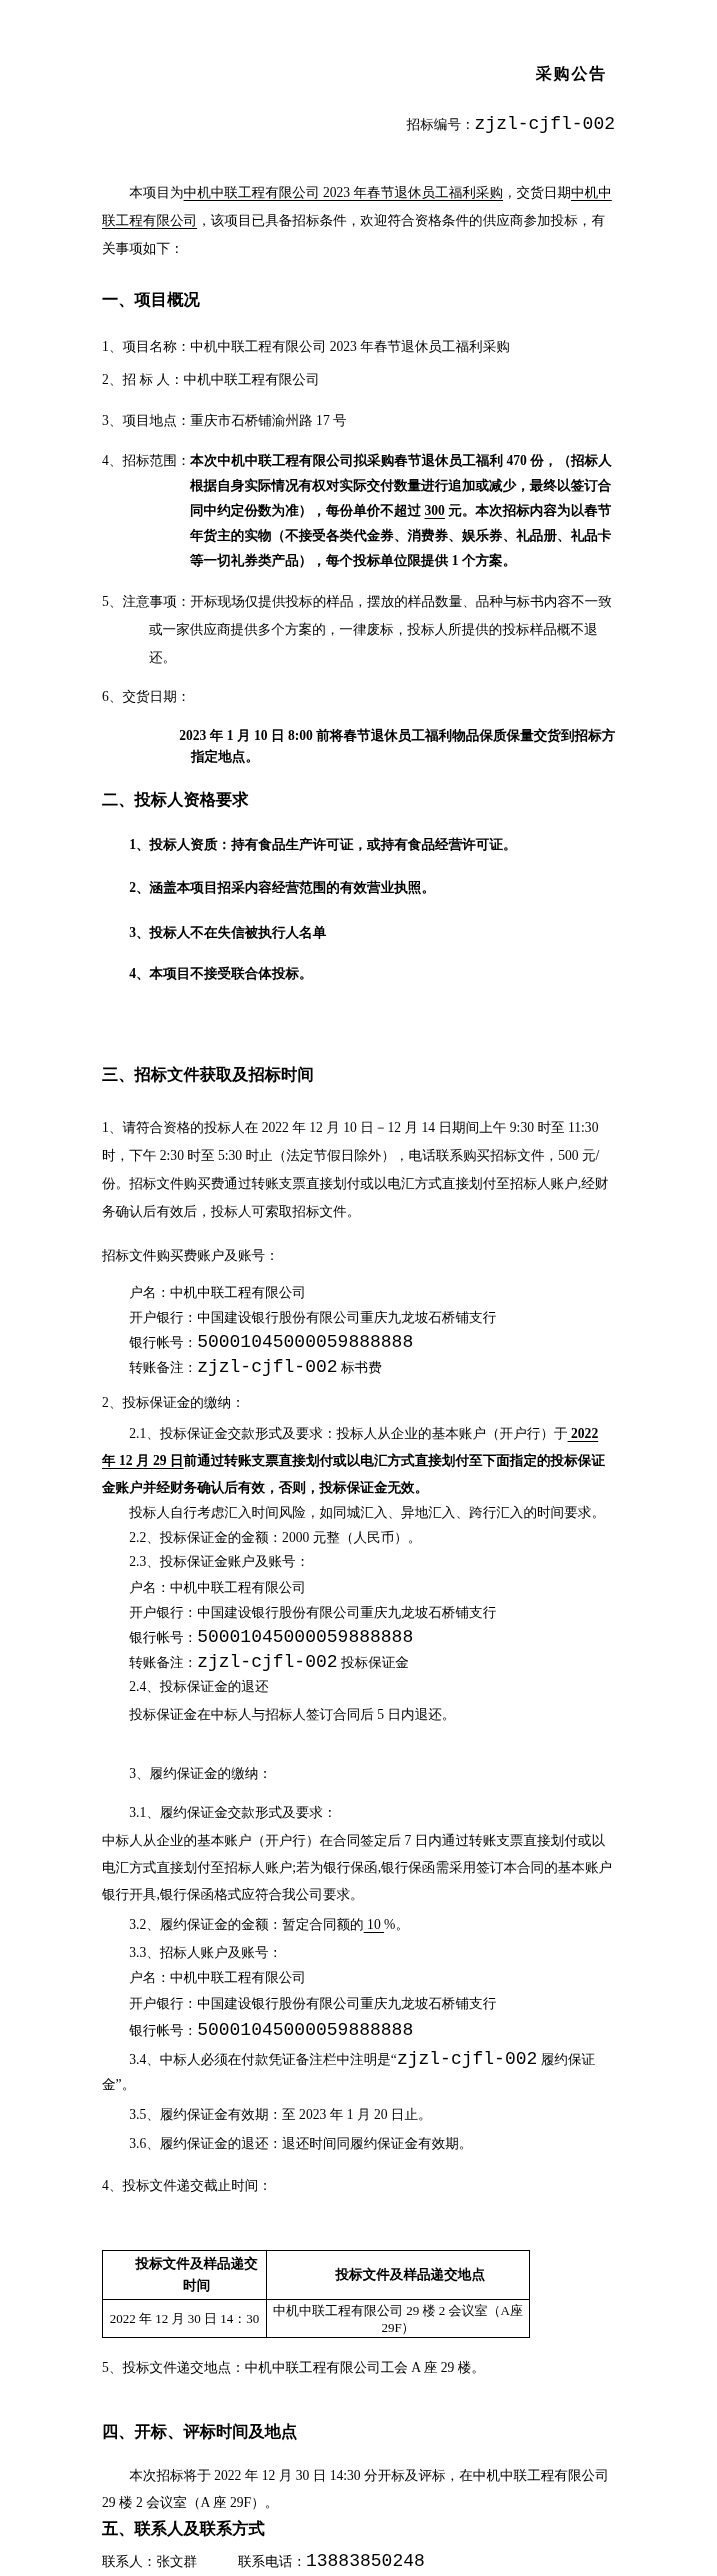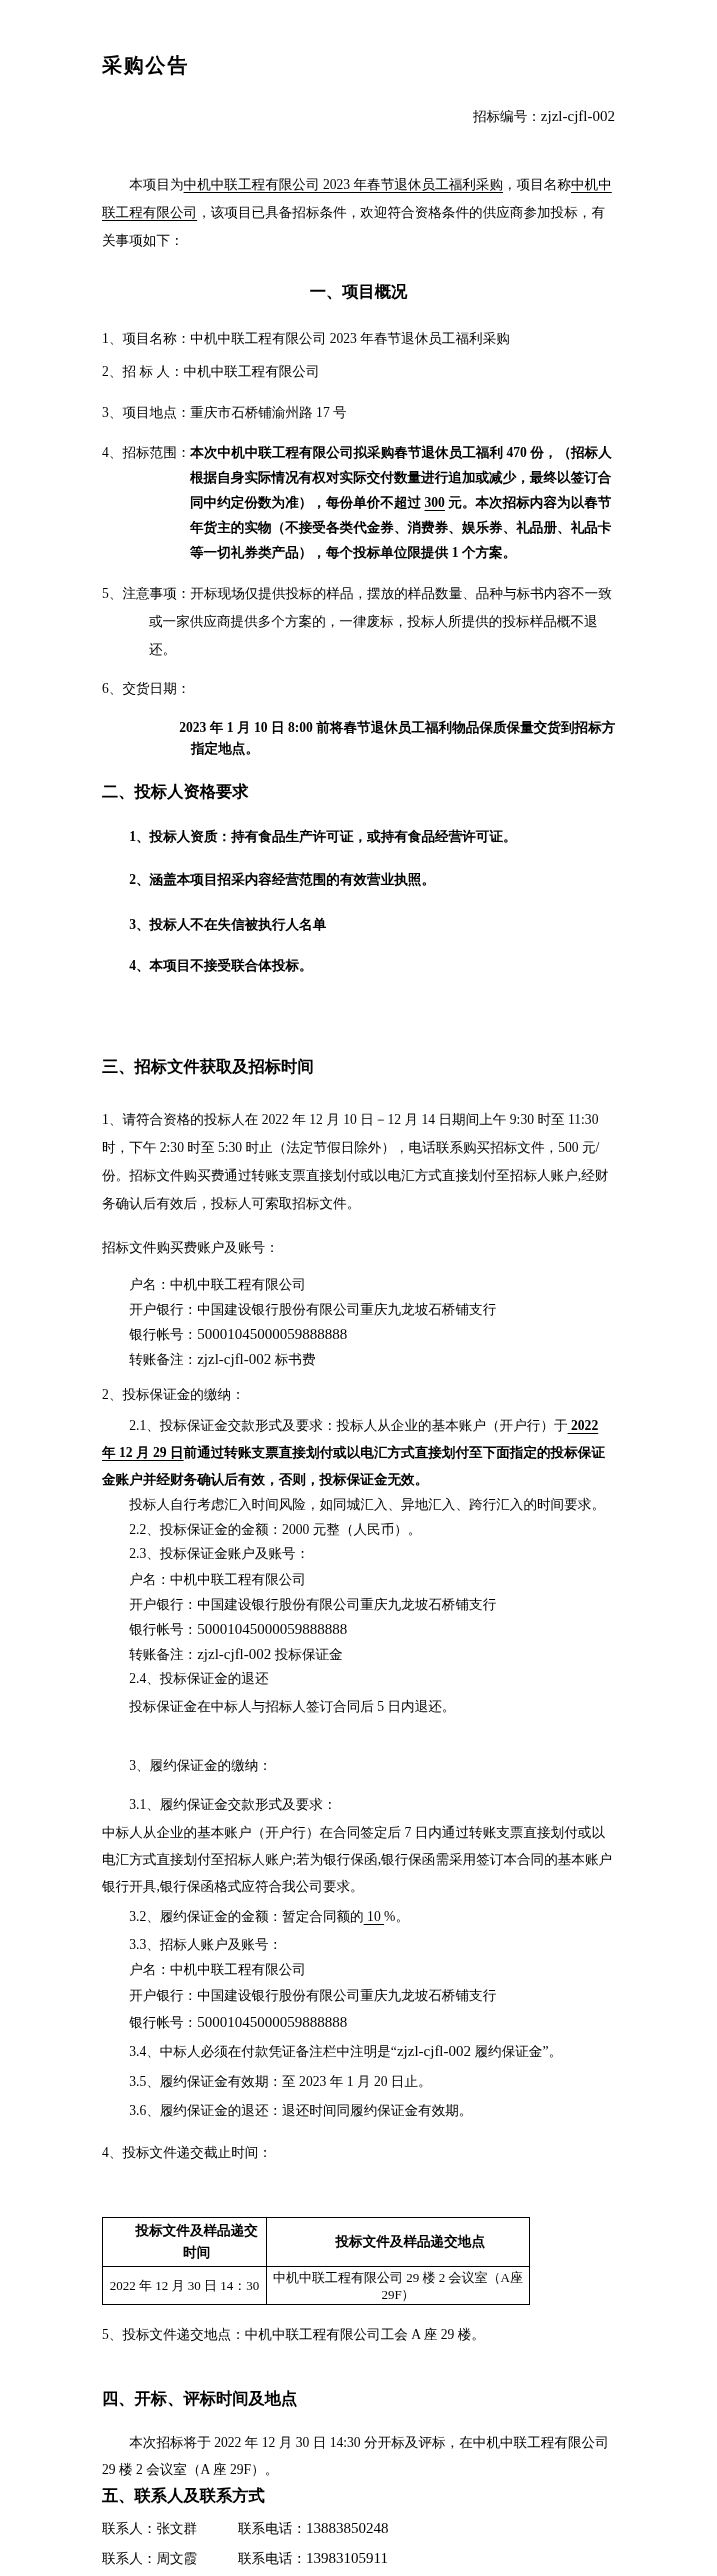--- a/index.html
+++ b/index.html
@@ -2,29 +2,29 @@
 <html style="font-size:14.5px"><head>
 <meta charset="utf-8">
 <style>
   html,body{margin:0;padding:0;background:#fff;}
   body{
     width:718px;height:2576px;overflow:hidden;color:#000;
     font-family:"Liberation Serif","DejaVu Serif",serif;
     font-size:13.6px;
   }
   .page{padding:52px 102px 0 102px;width:513px;}
-  .doc-title{margin:0;text-align:left;font-size:20px;font-weight:bold;line-height:27px;letter-spacing:1.8px;}
+  .doc-title{margin:8px;text-align:right;font-size:16px;font-weight:bold;line-height:27px;letter-spacing:1.8px;}
   .tender-no{margin:25px 0 0 0;text-align:right;line-height:25px;}
-  .code{font-family:Liberation Serif, serif;font-size:15px;}
+  .code{font-family:Liberation Mono, monospace;font-size:18px;}
   .intro{margin:42px 0 0 0;line-height:28px;text-indent:2em;}
   .ul{text-decoration:underline;text-underline-offset:2.7px;}
   .b{font-weight:bold;}
   h2{margin:0;font-size:16.3px;font-weight:bold;line-height:25px;}
   p{margin:0;line-height:25px;}
-  .h-sec1{margin-top:23.5px;text-align:center;}
+  .h-sec1{margin-top:23.5px;}
   .i1{margin-top:22px;}
   .i2{margin-top:8.1px;}
   .i3{margin-top:16.3px;}
   .i4{margin-top:15.4px;line-height:25px;padding-left:88px;text-indent:-88px;}
   .i5{margin-top:14.5px;line-height:28px;padding-left:47px;text-indent:-47px;}
   .i6{margin-top:12.7px;}
   .date-block{margin:15.4px 0 0 89px;width:427px;line-height:21px;font-weight:bold;text-indent:-11.8px;}
   .h-sec2{margin-top:20px;}
   .req{font-weight:bold;text-indent:2em;}
   .r1{margin-top:20px;}
@@ -69,21 +69,21 @@
 </style>
 </head>
 <body>
 
 <div class="page">
 
   <h1 class="doc-title">采购公告</h1>
 
   <p class="tender-no"><span>招标编号：</span><span class="code">zjzl-cjfl-002</span></p>
 
-  <p class="intro"><span>本项目为</span><span class="ul">中机中联工程有限公司 2023 年春节退休员工福利采购</span><span>，项目名称</span><span class="ul">中机中联工程有限公司</span><span>，该项目已具备招标条件，欢迎符合资格条件的供应商参加投标，有关事项如下：</span></p>
+  <p class="intro"><span>本项目为</span><span class="ul">中机中联工程有限公司 2023 年春节退休员工福利采购</span><span>，交货日期</span><span class="ul">中机中联工程有限公司</span><span>，该项目已具备招标条件，欢迎符合资格条件的供应商参加投标，有关事项如下：</span></p>
 
   <h2 class="h-sec1">一、项目概况</h2>
 
   <p class="i1">1、项目名称：中机中联工程有限公司 2023 年春节退休员工福利采购</p>
   <p class="i2">2、招 标 人：中机中联工程有限公司</p>
   <p class="i3">3、项目地点：重庆市石桥铺渝州路 17 号</p>
 
   <p class="i4"><span>4、招标范围：</span><span class="b">本次中机中联工程有限公司拟采购春节退休员工福利 470 份，（招标人根据自身实际情况有权对实际交付数量进行追加或减少，最终以签订合同中约定份数为准），每份单价不超过 </span><span class="b ul">300</span><span class="b"> 元。本次招标内容为以春节年货主的实物（不接受各类代金券、消费券、娱乐券、礼品册、礼品卡等一切礼券类产品），每个投标单位限提供 1 个方案。</span></p>
 
   <p class="i5">5、注意事项：开标现场仅提供投标的样品，摆放的样品数量、品种与标书内容不一致或一家供应商提供多个方案的，一律废标，投标人所提供的投标样品概不退还。</p>

